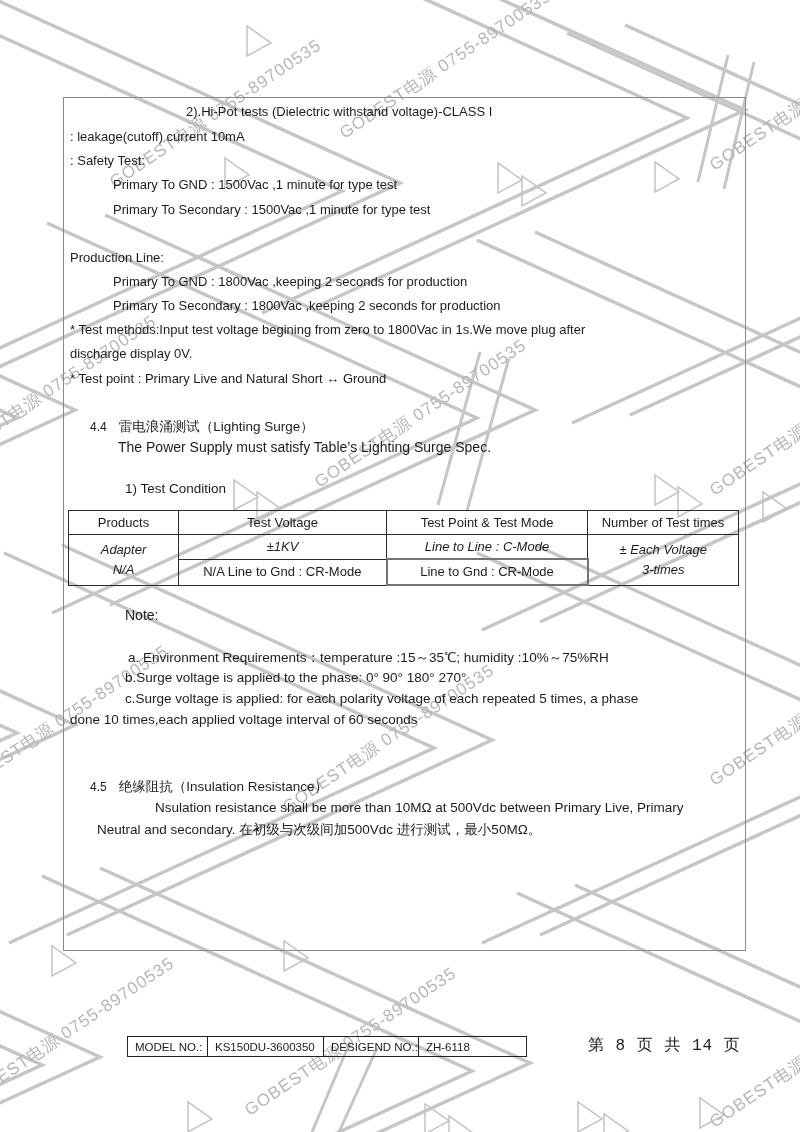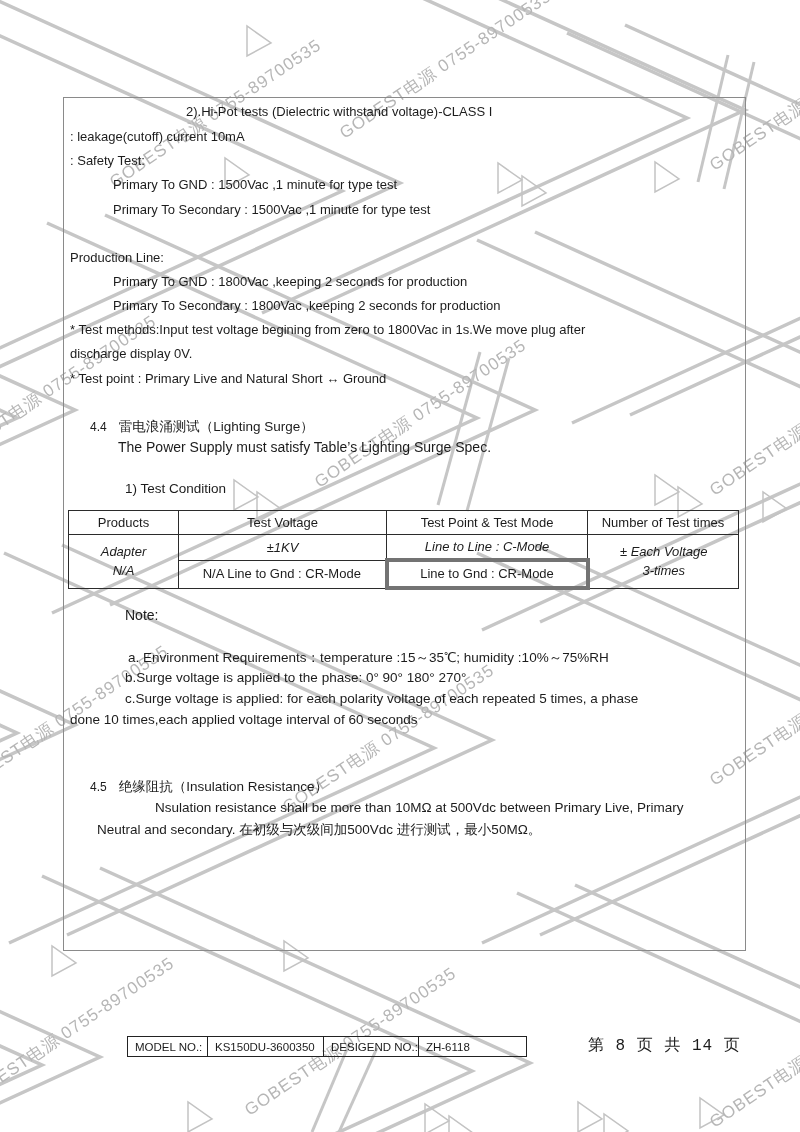--- a/index.html
+++ b/index.html
@@ -30,21 +30,21 @@
     position:absolute;left:68px;top:510px;width:670px;
     border-collapse:collapse;table-layout:fixed;
   }
   .surge-table td,.surge-table th{
     border:1px solid #2b2b2b;font-size:13px;font-weight:normal;
     text-align:center;vertical-align:middle;padding:0;line-height:1.5;
   }
   .surge-table .hrow td{height:23px;}
   .surge-table .drow1 td{height:23px;font-style:italic;}
   .surge-table .drow2 td{height:24px;}
-  .surge-table td.heavy{border:4px solid #737373;}
+  .surge-table td.heavy{border:2px solid #737373;}
   
   .footer-table{
     position:absolute;left:127px;top:1036px;border-collapse:collapse;table-layout:fixed;
   }
   .footer-table td{
     border:1px solid #222;font-size:11.5px;height:19px;
     text-align:left;vertical-align:middle;padding:0 0 0 7px;white-space:nowrap;
   }
   .page-num{
     position:absolute;left:588px;top:1035px;font-size:16px;letter-spacing:1px;

